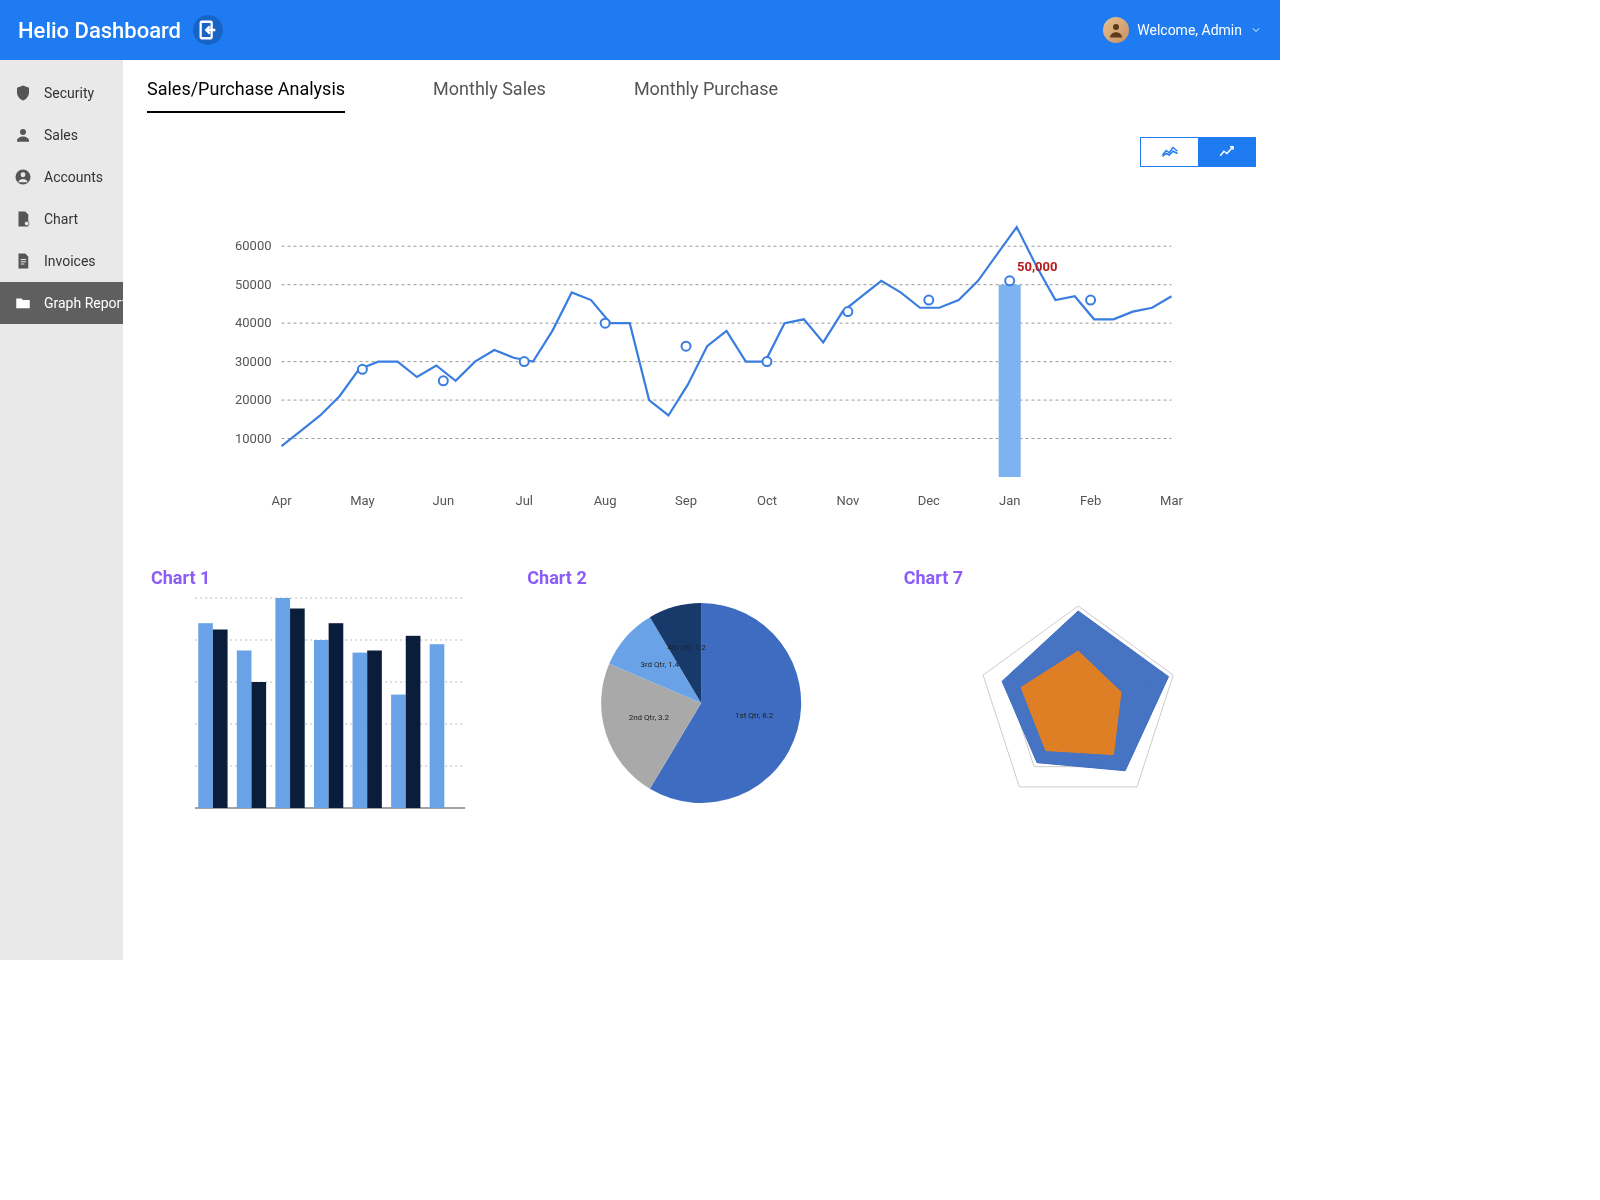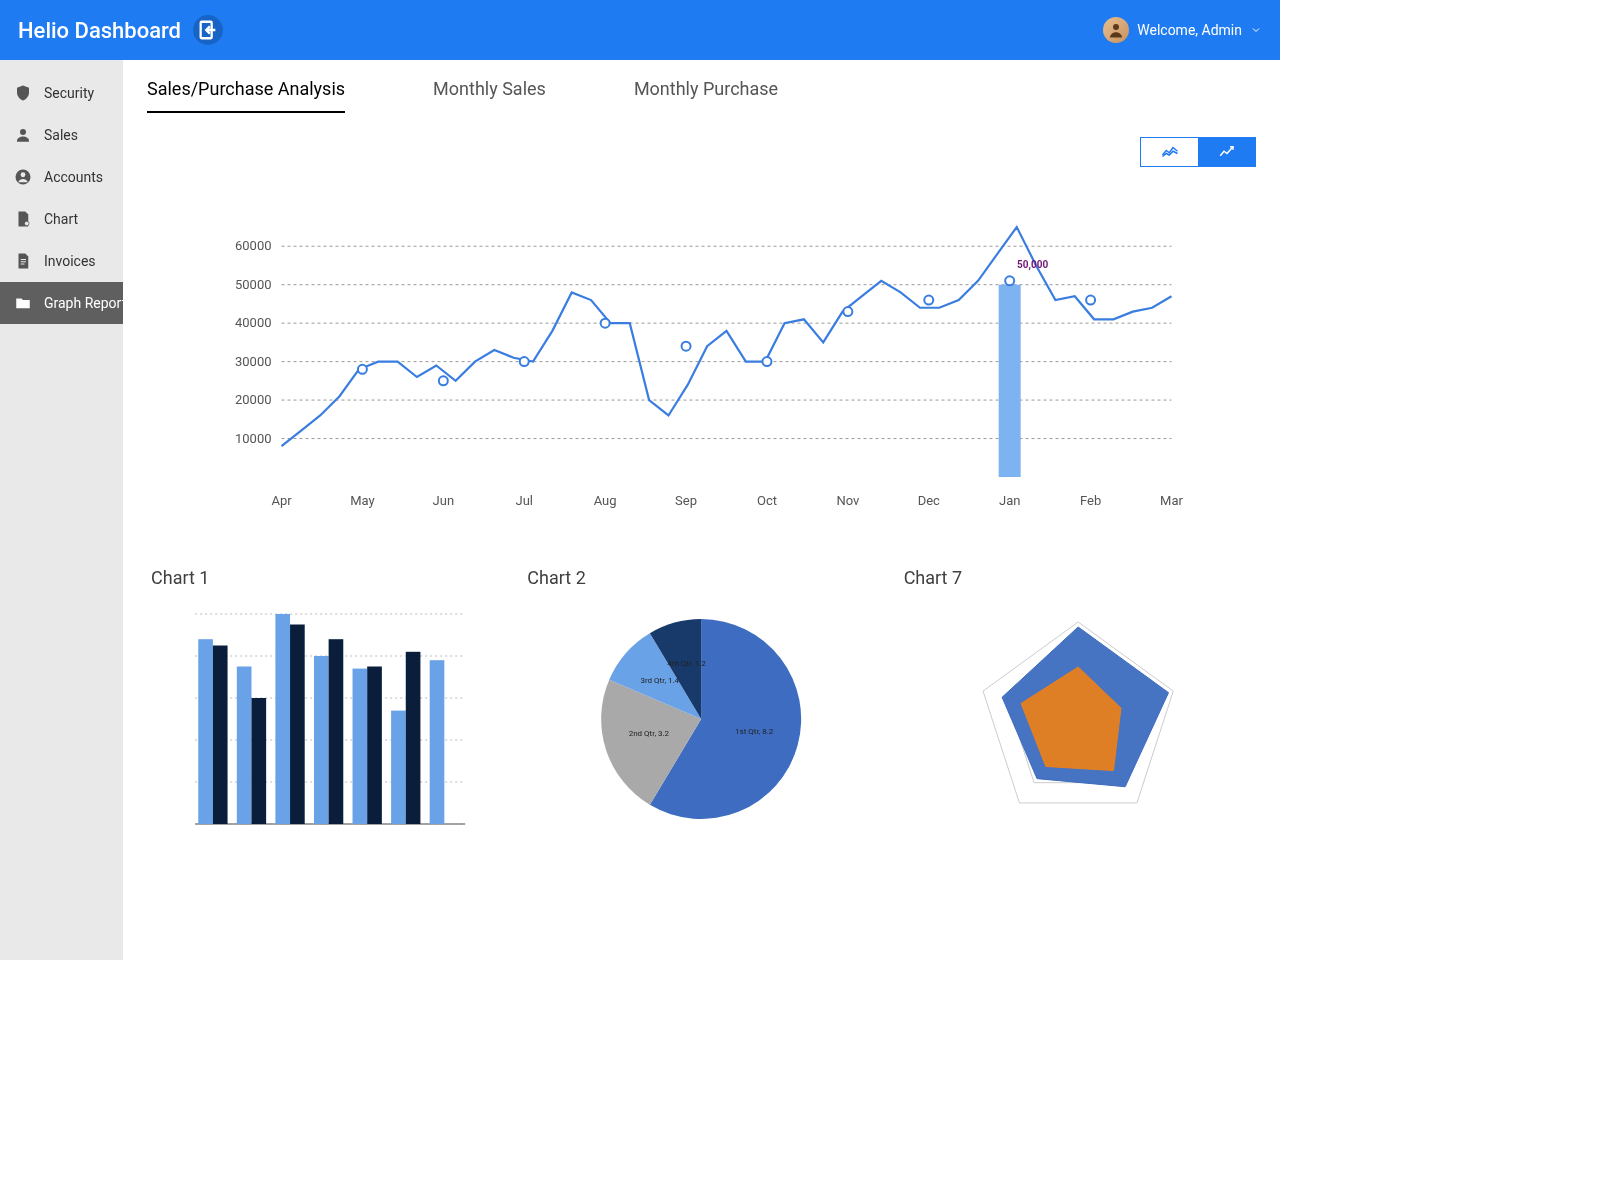--- a/index.html
+++ b/index.html
@@ -30,25 +30,25 @@
 .toggle-group { float: right; display: flex; margin-top: 24px; }
 .toggle { width: 58px; height: 30px; display: flex; align-items: center; justify-content: center; border: 1px solid #1e7bf2; cursor: pointer; }
 .toggle.left { border-right: none; color: #1e7bf2; background: #fff; }
 .toggle.right { background: #1e7bf2; color: #fff; }
 
 .big-chart-wrap { margin-top: 50px; position: relative; height: 300px; }
 .big-chart { width: 100%; height: 100%; }
 
 .small-charts { display: flex; gap: 20px; margin-top: 50px; }
 .small-chart { flex: 1; }
-.small-chart h4 { font-size: 18px; font-weight: 400; color: #404040; margin-bottom: 16px; padding-left: 4px; }
+.small-chart h4 { font-size: 18px; font-weight: 700; color: #8b5cf6; padding-left: 4px; }
 .small-chart.center h4 { text-align: left; }
 .small-chart svg { width: 100%; height: 230px; }
 
-.hl-label { position: absolute; font-size: 10px; font-weight: 700; color: #701a75; }
+.hl-label { position: absolute; font-size: 13px; font-weight: 700; color: #b91c1c; }
 </style>
 </head>
 <body>
 
 <div class="header">
   <span class="app-title">Helio Dashboard</span>
   <div class="logout-btn">
     <svg width="22" height="22" viewBox="0 0 24 24" fill="none" stroke="#fff" stroke-width="2.5">
         <rect x="4" y="3" width="12" height="18" rx="1" fill="none"></rect>
         <path d="M20 12h-9M14 8l-4 4 4 4"></path>

